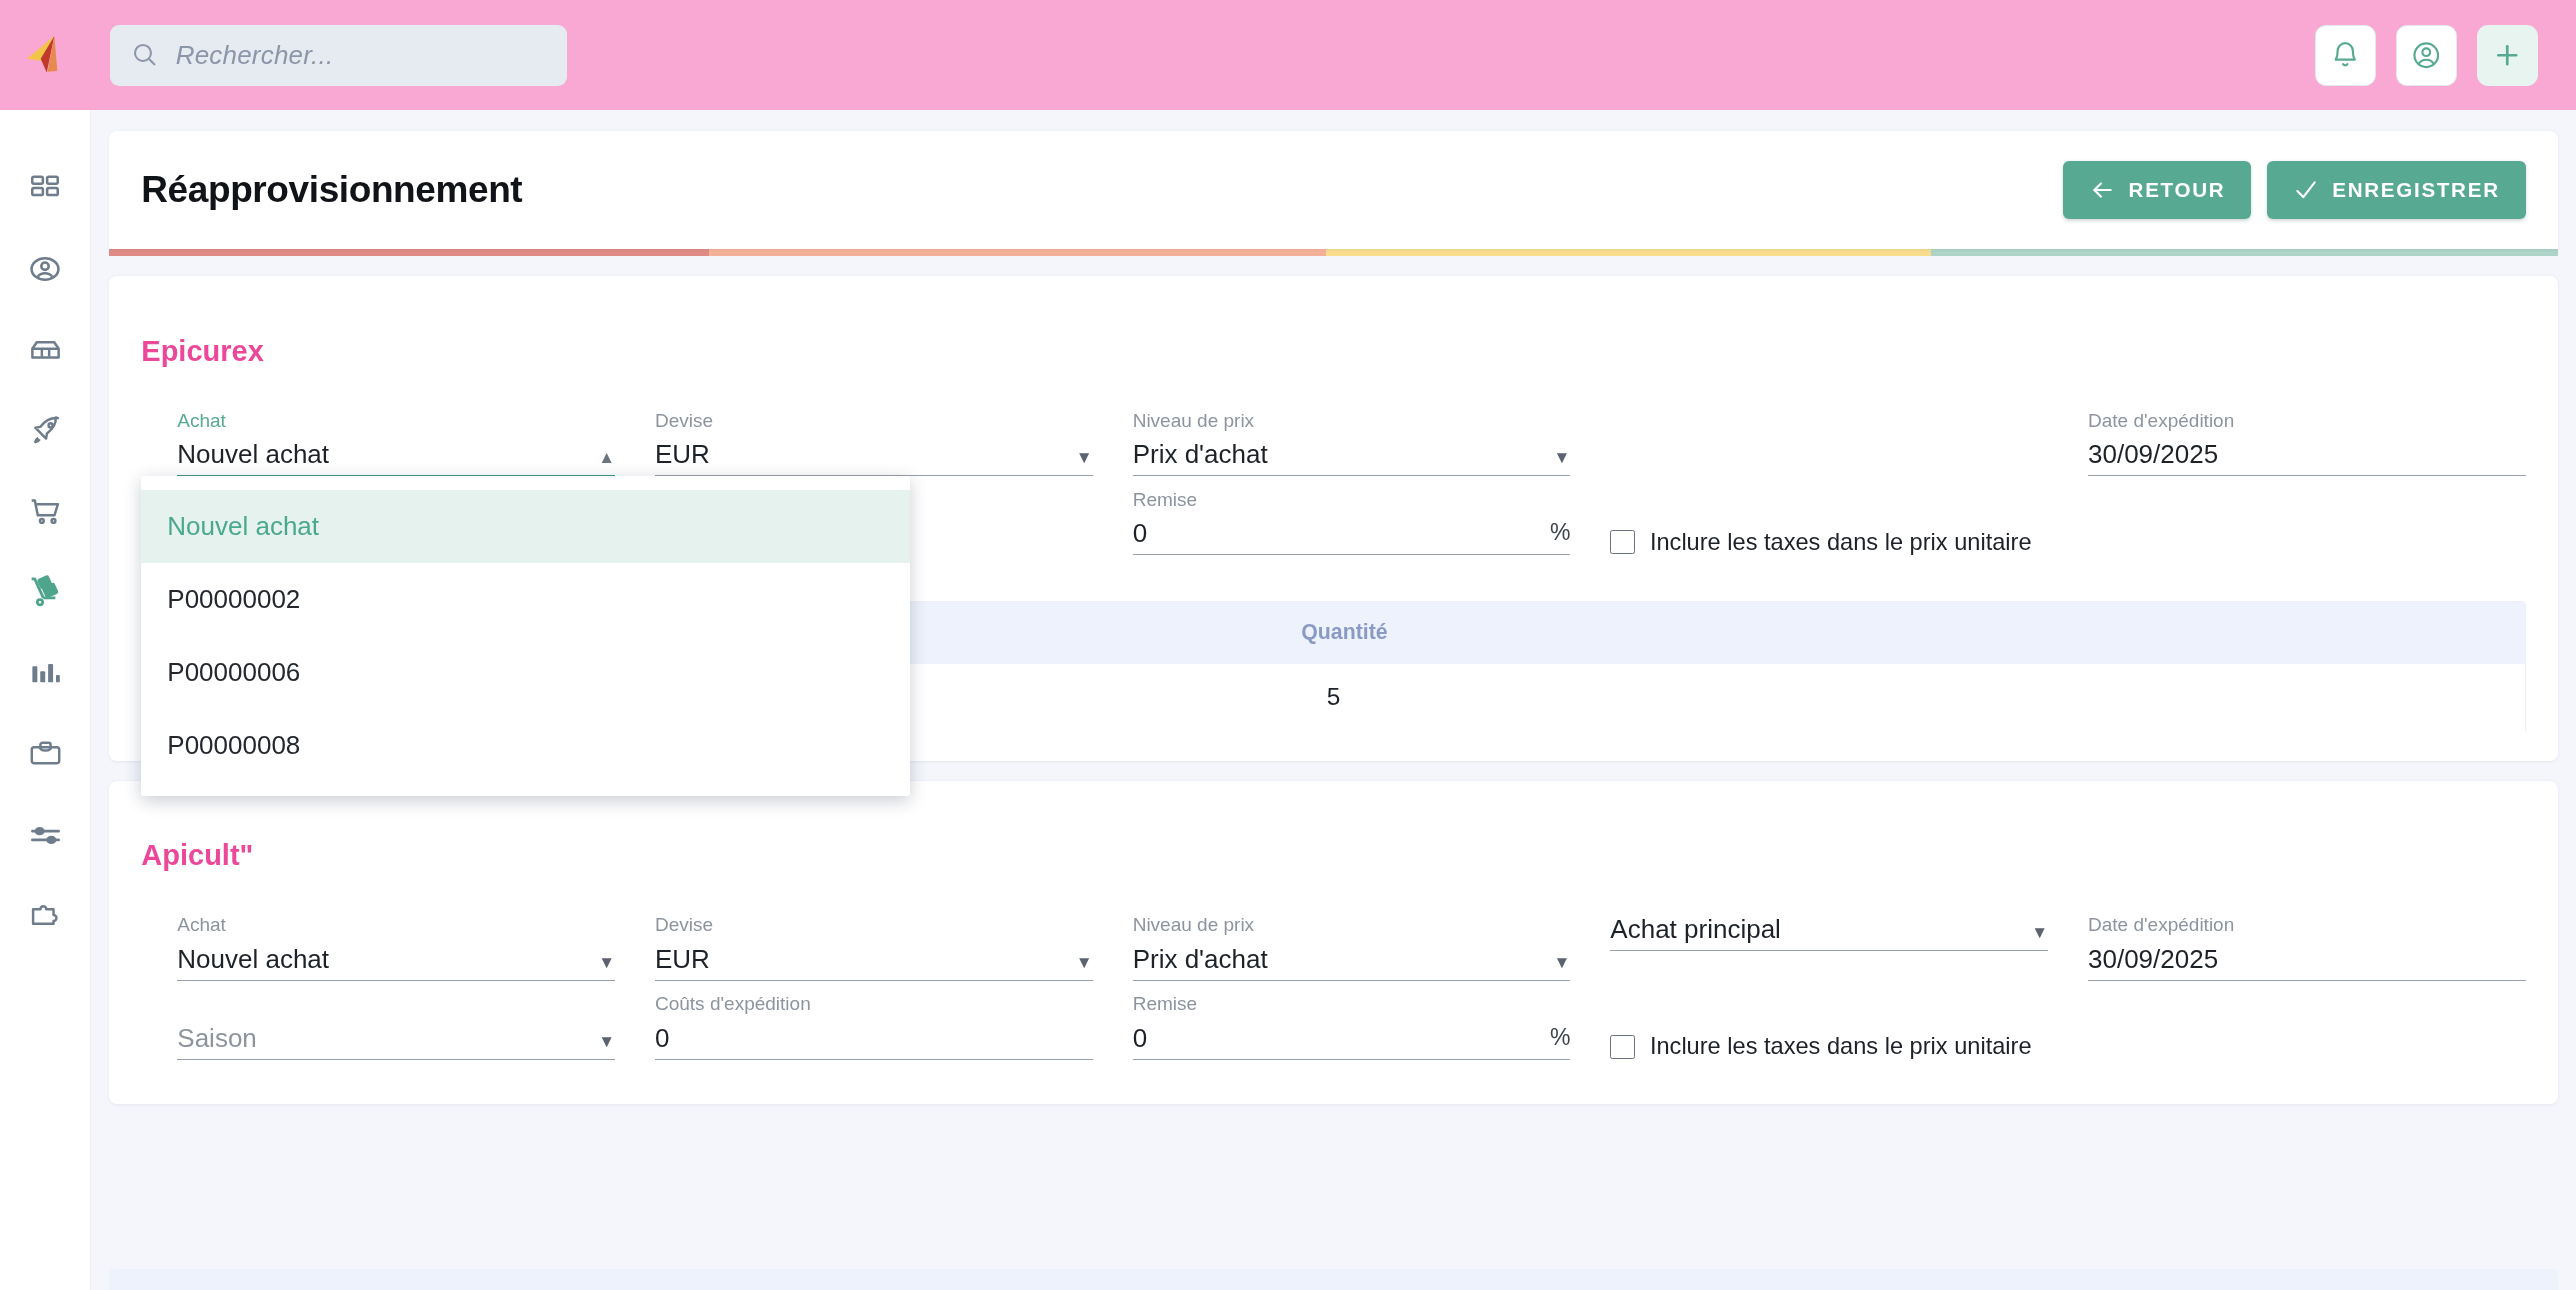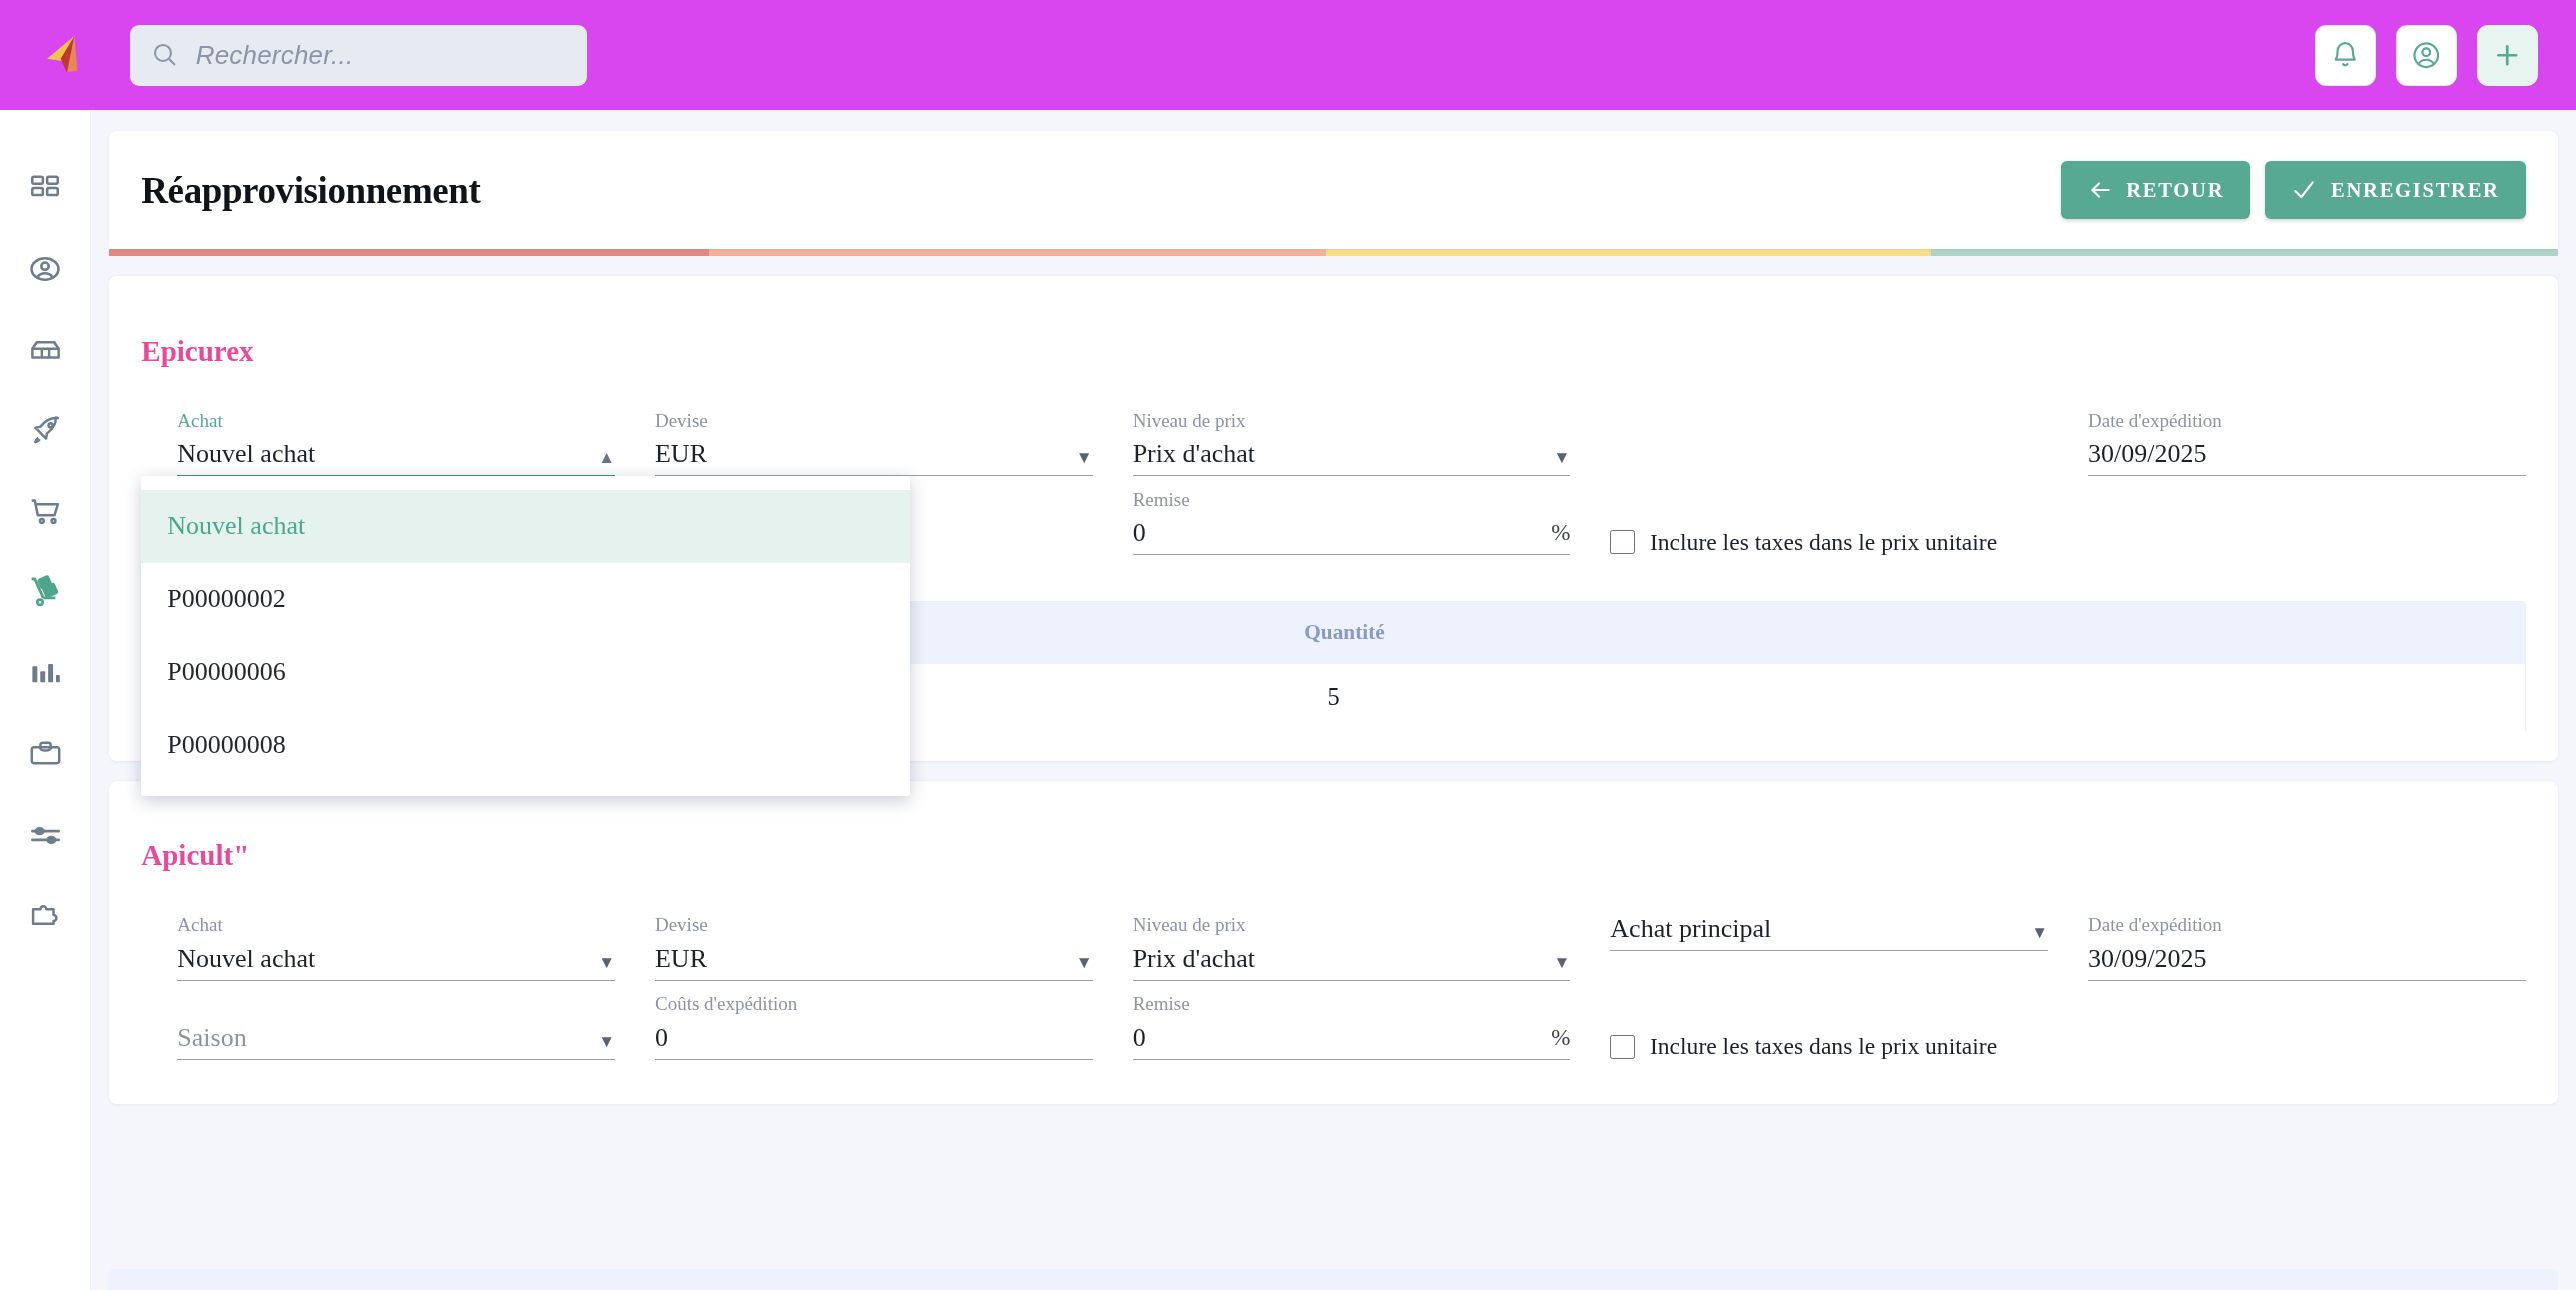--- a/index.html
+++ b/index.html
@@ -7,22 +7,22 @@
     width: 2576px; height: 1290px;
     background: #f4f6fc;
     font-family: "Liberation Sans", sans-serif;
     overflow: hidden;
   }
 
   
   .topbar {
     position: absolute; top: 0; left: 0;
     width: 2576px; height: 110px;
-    background: #d946ef;
-    display: flex; align-items: center; padding-left: 20px;
+    background: #f9a8d4;
+    display: flex; align-items: center;
   }
   .logo-wrap {
     width: 91px; height: 110px;
     display: flex; align-items: center; justify-content: center;
   }
   .search-box {
     margin-left: 19px;
     width: 457px; height: 61px;
     background: #e6ebf2;
     border-radius: 9.1px;
@@ -62,21 +62,20 @@
     width: 91px; height: 81px;
     display: flex; align-items: center; justify-content: center;
   }
 
   
   .main {
     position: absolute; top: 110px; left: 91px;
     width: 2485px; height: 1180px;
     background: #f4f6fc;
     padding: 21.3px 18.3px 0 18.3px;
-    font-family: Liberation Serif, serif;
   }
 
   .card {
     background: #ffffff;
     border-radius: 7.6px;
     box-shadow: 0 0.8px 3px rgba(30,40,80,.07);
     position: relative;
   }
 
   

